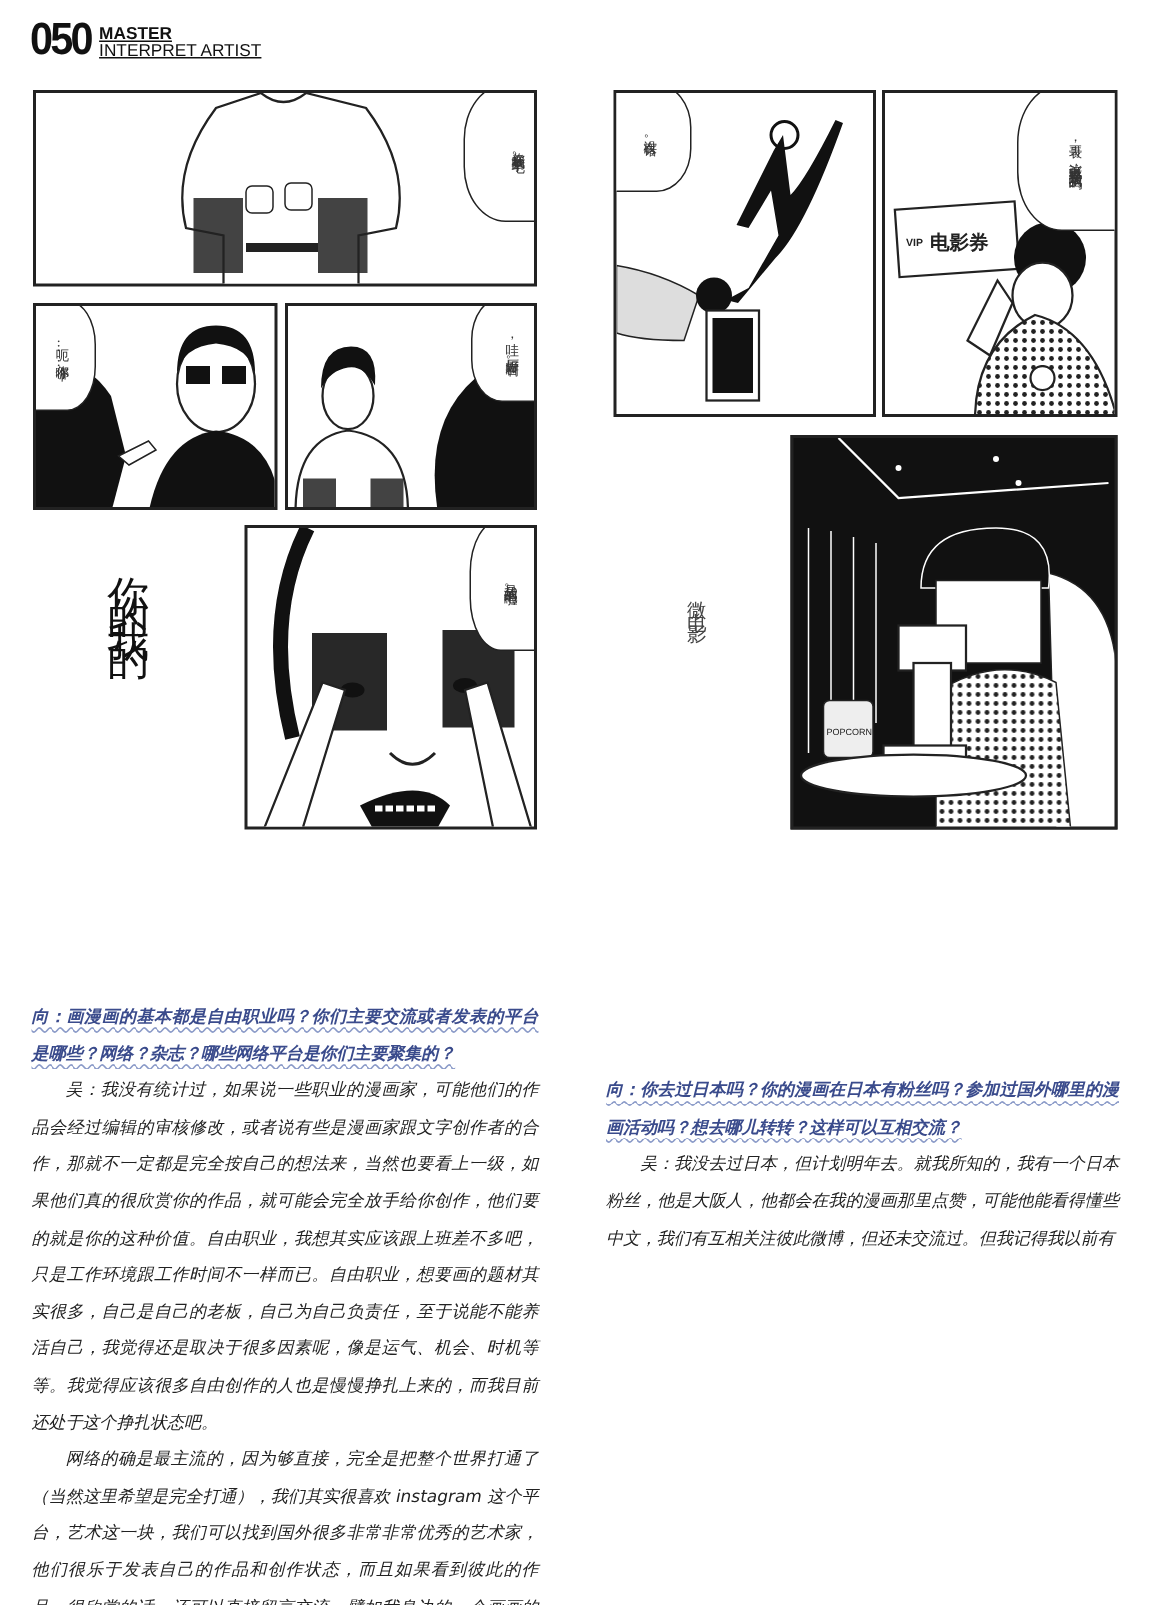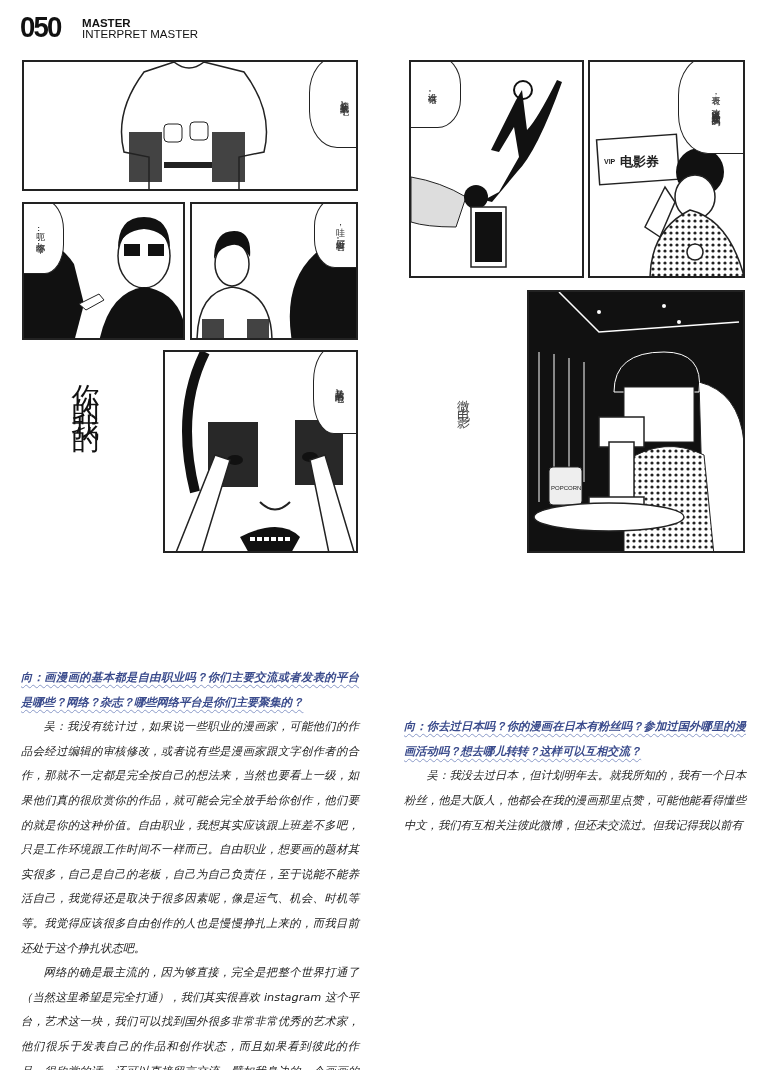--- a/index.html
+++ b/index.html
@@ -1,39 +1,39 @@
 <!DOCTYPE html>
 <html><head>
 <meta charset="utf-8">
 <style>
   html,body{margin:0;padding:0;background:#fff;}
   body{width:766px;height:1070px;position:relative;overflow:hidden;font-family:"DejaVu Sans","Liberation Sans",sans-serif;color:#222;}
   .hdr{position:absolute;left:20px;top:14px;display:flex;align-items:flex-end;}
   .hdr .num{font-family:"Liberation Sans",sans-serif;font-weight:bold;font-size:30px;line-height:26px;letter-spacing:-2px;transform:scaleX(0.92);transform-origin:left bottom;color:#111;}
-  .hdr .txt{font-family:"Liberation Sans",sans-serif;font-size:11.5px;line-height:11px;margin-left:18px;color:#111;}
+  .hdr .txt{font-family:"Liberation Sans",sans-serif;font-size:11.5px;line-height:11px;margin-left:2px;color:#111;text-decoration:underline;}
   .hdr .txt b{display:block;font-weight:bold;}
   .panel{position:absolute;border:2px solid #222;background:#fff;overflow:hidden;box-sizing:border-box;}
   .panel.dark{background:#111;}
   .bubble{position:absolute;background:#fff;border:1.5px solid #222;border-radius:50%;writing-mode:vertical-rl;font-family:"DejaVu Serif","Liberation Serif",serif;font-size:9px;color:#333;display:flex;align-items:center;justify-content:center;padding:6px;box-sizing:border-box;letter-spacing:1px;}
   .vtitle{position:absolute;writing-mode:vertical-rl;font-family:"DejaVu Serif","Liberation Serif",serif;color:#111;}
   .fig{position:absolute;}
   .col{position:absolute;font-size:11.3px;line-height:24.6px;color:#222;text-align:justify;}
   .col p{margin:0;font-style:italic;}
   .q{color:#3a4b8c;font-weight:bold;text-decoration:underline wavy #8a9ac8;text-decoration-thickness:1px;text-underline-offset:3px;}
   .a{text-indent:2em;}
   .gap{height:24.6px;}
 </style>
 </head>
 <body>
 
 <div class="hdr">
   <span class="num">050</span>
   <span class="txt">
     <b>MASTER</b>
-    <span>INTERPRET MASTER</span>
+    <span>INTERPRET ARTIST</span>
   </span>
 </div>
 
 <div class="panel" style="left:22px;top:60px;width:336px;height:131px;">
   <svg class="fig" width="336" height="131" viewBox="0 0 336 131">
     <path d="M150 0 q15 12 30 0 l40 10 q30 40 20 80 l-25 5 l0 36 l-90 0 l0-36 l-25-5 q-10-40 20-80z" fill="#fff" stroke="#222" stroke-width="1.5"></path>
     <rect x="105" y="70" width="33" height="50" fill="#222" opacity="0.85"></rect>
     <rect x="188" y="70" width="33" height="50" fill="#222" opacity="0.85"></rect>
     <rect x="140" y="62" width="18" height="18" rx="4" fill="#fff" stroke="#222"></rect>
     <rect x="166" y="60" width="18" height="18" rx="4" fill="#fff" stroke="#222"></rect>

